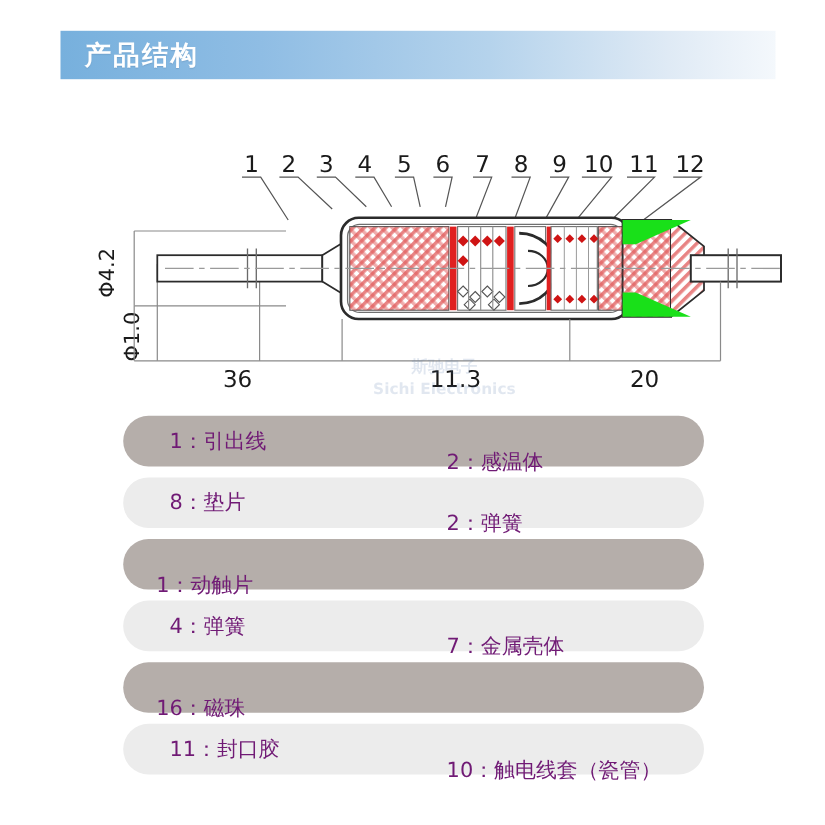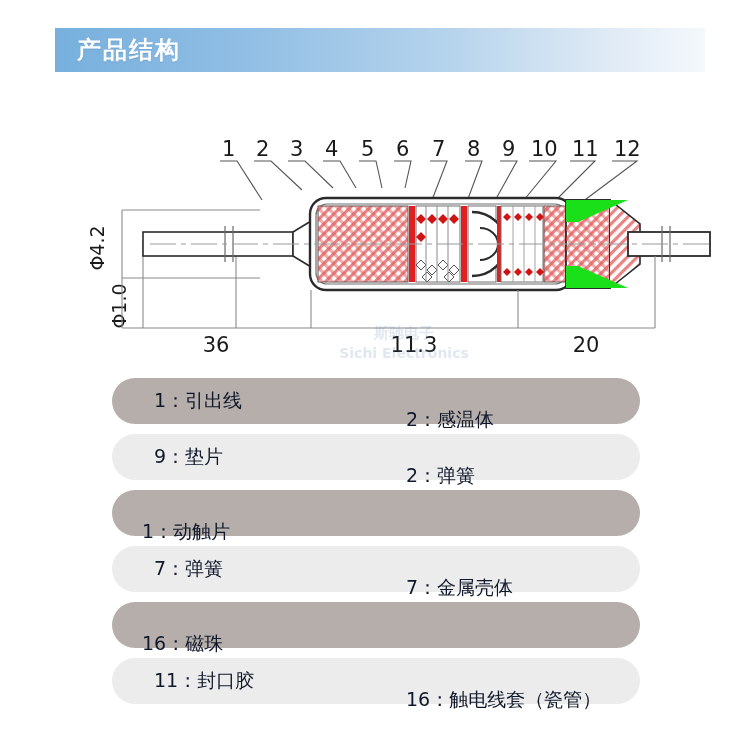--- a/index.html
+++ b/index.html
@@ -22,21 +22,21 @@
     font-family:Liberation Sans, sans-serif;
   }
   
   #diagram{position:absolute;left:0;top:110px;width:750px;height:260px;}
   #diagram svg{display:block;}
   
   #legend{position:absolute;left:112px;top:378px;width:528px;}
   .legend-row{
     height:46px;border-radius:23px;margin-bottom:10px;
     display:flex;align-items:center;
-    font-size:19px;color:#0f172a;
+    font-size:19px;color:#701a75;
     font-family:"DejaVu Sans","Liberation Sans",sans-serif;
   }
   .legend-row.dark{background:#b5aeaa;}
   .legend-row.light{background:#ececec;}
   .legend-cell{flex:0 0 50%;box-sizing:border-box;}
   .legend-cell.left{padding-left:42px;}
   .legend-cell.right{padding-left:30px;margin-top:38px;}
   .wm{font-family:"DejaVu Sans","Liberation Sans",sans-serif;}
 </style>
 </head>
@@ -260,35 +260,35 @@
 </div>
 
 <div id="legend">
 
   <div class="legend-row dark">
     <div class="legend-cell left">1：引出线</div>
     <div class="legend-cell right">2：感温体</div>
   </div>
 
   <div class="legend-row light">
-    <div class="legend-cell left">9：垫片</div>
+    <div class="legend-cell left">8：垫片</div>
     <div class="legend-cell right">2：弹簧</div>
   </div>
 
   <div class="legend-row dark">
     <div class="legend-cell right">1：动触片</div>
   </div>
 
   <div class="legend-row light">
-    <div class="legend-cell left">7：弹簧</div>
+    <div class="legend-cell left">4：弹簧</div>
     <div class="legend-cell right">7：金属壳体</div>
   </div>
 
   <div class="legend-row dark">
     <div class="legend-cell right">16：磁珠</div>
   </div>
 
   <div class="legend-row light">
     <div class="legend-cell left">11：封口胶</div>
-    <div class="legend-cell right">16：触电线套（瓷管）</div>
+    <div class="legend-cell right">10：触电线套（瓷管）</div>
   </div>
 
 </div>
 
 </body></html>

